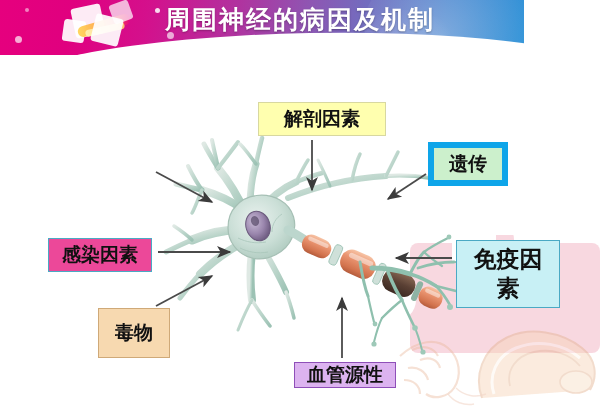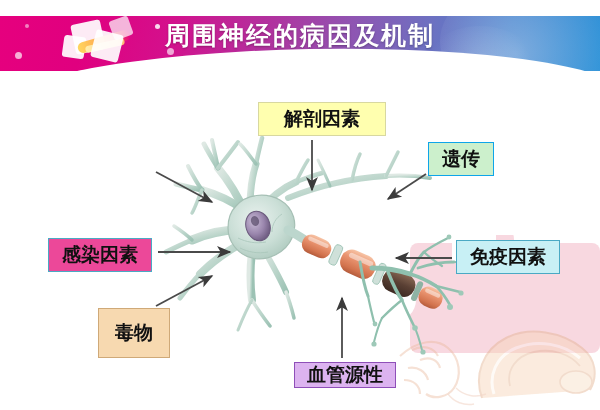--- a/index.html
+++ b/index.html
@@ -6,32 +6,31 @@
   body{
     width:600px;height:410px;overflow:hidden;
     background:#ffffff;
     font-family:"Liberation Sans","DejaVu Sans",sans-serif;
     position:relative;
   }
   #slide{position:absolute;inset:0;width:600px;height:410px;overflow:hidden;background:#fff;}
 
   
   .banner{
-    position:absolute;left:0;top:0;width:600px;height:55px;
+    position:absolute;left:0;top:0;width:524px;height:55px;
     background:linear-gradient(100deg,
         #e6007e 0%,
         #e0007f 14%,
         #d4108c 28%,
         #b0339f 45%,
         #8f55b2 58%,
         #6f6fc0 70%,
         #4a86cf 84%,
         #2f93d8 100%);
     overflow:hidden;
-    margin-top:16px;
   }
   .banner-glow{
     position:absolute;right:-30px;top:-40px;width:190px;height:130px;
     border-radius:50%;
     background:radial-gradient(circle at 40% 60%, rgba(255,255,255,.30), rgba(255,255,255,0) 68%);
   }
   .banner-glow2{
     position:absolute;right:60px;top:10px;width:120px;height:90px;border-radius:50%;
     background:radial-gradient(circle at 50% 50%, rgba(255,255,255,.22), rgba(255,255,255,0) 70%);
   }
@@ -88,25 +87,25 @@
     font-family:"DejaVu Sans","Liberation Sans",sans-serif;
     font-weight:bold;color:#111111;
     text-align:center;line-height:1.25;
     box-sizing:border-box;
     white-space:pre-line;
   }
   .lbl.nutri{left:50px;top:112px;width:124px;padding:5px 6px;font-size:19px;
     background:#ffffaf;border:1px solid #d8d8a0;}
   .lbl.anat{left:258px;top:102px;width:128px;padding:4px 6px;font-size:19px;
     background:#ffffaf;border:1px solid #d8d8a0;}
-  .lbl.gene{left:428px;top:142px;width:66px;padding:4px 6px;font-size:19px;
-    background:#ccf0cc;border:1px solid #0ea5e9;}
+  .lbl.gene{left:428px;top:142px;width:80px;padding:4px 6px;font-size:19px;
+    background:#ccf0cc;border:6px solid #0ea5e9;}
   .lbl.infect{left:48px;top:238px;width:104px;padding:4px 6px;font-size:19px;
     background:#ec4899;border:1px solid #4aa9c4;}
-  .lbl.immune{left:456px;top:240px;width:104px;padding:4px 6px;font-size:19px;
+  .lbl.immune{left:456px;top:240px;width:104px;padding:4px 6px;font-size:23px;
     background:#c8f0f5;border:1px solid #4aa9c4;}
   .lbl.toxin{left:98px;top:308px;width:72px;padding:12px 6px;font-size:19px;
     background:#f7d9b0;border:1px solid #cfa978;font-family:Liberation Serif, serif;}
   .lbl.vasc{left:294px;top:362px;width:102px;padding:0 6px;font-size:19px;
     background:#dcb3f0;border:1px solid #8e4fb8;}
 
   
   .layer{position:absolute;left:0;top:0;width:600px;height:410px;}
   .layer.nonclick{pointer-events:none;}
 </style>

